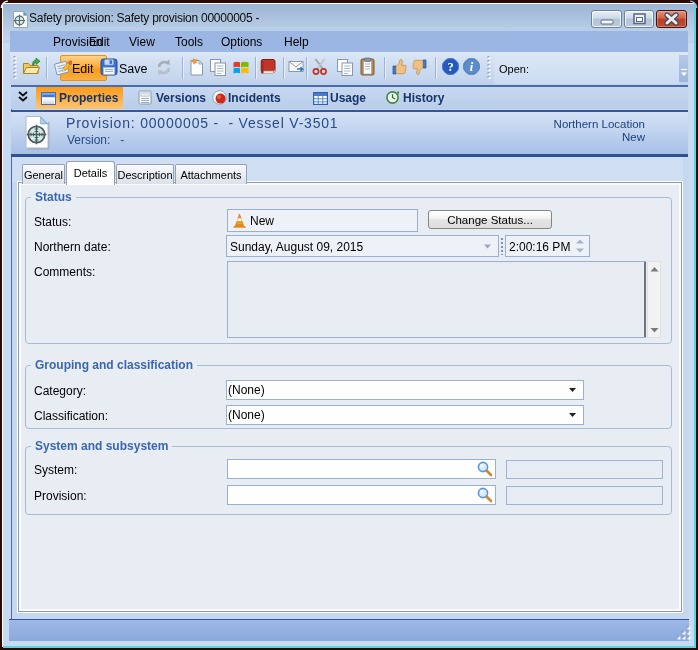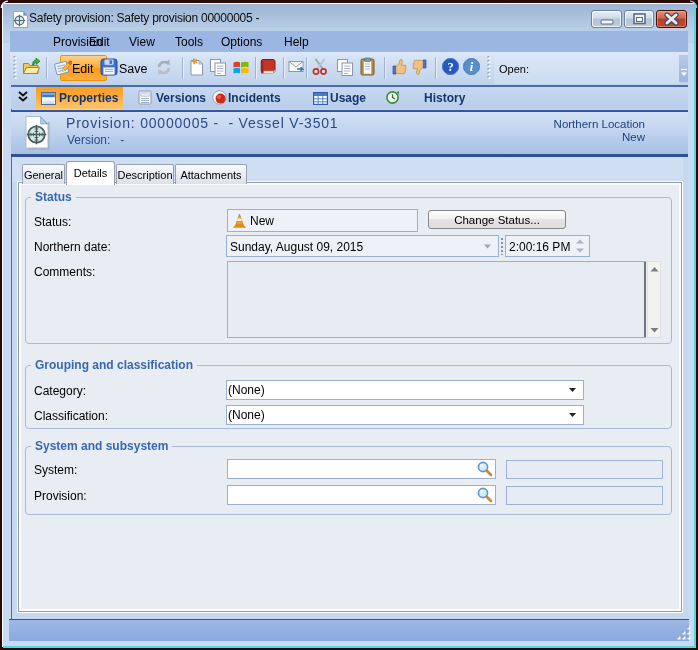--- a/index.html
+++ b/index.html
@@ -128,42 +128,42 @@
 </div>
 <div class="abs" id="overflow-btn"></div>
 
 <div class="abs" id="workspace"></div>
 <div class="abs" id="tabband"></div>
 <div class="abs" id="proptab"></div>
 <span class="abs bandtxt" style="left:59px; top:87px;">Properties</span>
 <span class="abs bandtxt" style="left:156px; top:87px;">Versions</span>
 <span class="abs bandtxt" style="left:228px; top:87px;">Incidents</span>
 <span class="abs bandtxt" style="left:330px; top:87px;">Usage</span>
-<span class="abs bandtxt" style="left:424px; top:87px;">History</span>
+<span class="abs bandtxt" style="left:403px; top:87px;">History</span>
 <div class="abs" id="darkline1"></div>
 <div class="abs" id="header"></div>
 <div class="abs" id="hdr-title">Provision: 00000005 -&nbsp; - Vessel V-3501</div>
 <div class="abs" id="hdr-version">Version:&nbsp;&nbsp; -</div>
 <div class="abs" id="hdr-loc">Northern Location</div>
 <div class="abs" id="hdr-new">New</div>
 <div class="abs" id="headerline"></div>
 
 <div class="abs" style="left:12px;top:157px;width:671px;height:25px;background:#d0def4;"></div>
 <div class="abs" id="panel"></div>
 <div class="abs tab" style="left:22px; width:43px;">General</div>
 <div class="abs tab" id="tab-details" style="left:66px; width:49px;">Details</div>
 <div class="abs tab" style="left:116px; width:58px;">Description</div>
 <div class="abs tab" style="left:175px; width:72px;">Attachments</div>
 
 <div class="abs grp" style="left:25px; top:197px; width:647px; height:147px;"></div>
 <span class="grplabel" style="left:31px; top:190px;">Status</span>
 <span class="flabel" style="left:34px; top:215px;text-align:right;">Status:</span>
 <div class="field" style="left:227px; top:209px; width:191px; height:23px;"></div>
 <span class="flabel" style="left:250px; top:214px; font-size:12px;">New</span>
-<div class="btn" style="left:428px; top:210px; width:138px; height:19px; line-height:18px;">Change Status...</div>
+<div class="btn" style="left:428px; top:210px; width:124px; height:19px; line-height:18px;">Change Status...</div>
 <span class="flabel" style="left:34px; top:240px;">Northern date:</span>
 <div class="field" style="left:226px; top:235px; width:273px; height:22px;"></div>
 <span class="flabel" style="left:230px; top:240px;">Sunday, August 09, 2015</span>
 <div class="field" style="left:505px; top:235px; width:85px; height:22px;"></div>
 <span class="flabel" style="left:509px; top:240px;">2:00:16 PM</span>
 <span class="flabel" style="left:34px; top:265px;">Comments:</span>
 <div class="field" style="left:227px; top:261px; width:419px; height:77px; background:#e7ebf2;"></div>
 <div class="abs" id="scrollbar" style="left:647px; top:261px; width:14px; height:77px; background:#f2f2f1; border:1px solid #e0e0df;"></div>
 <div class="abs" style="left:644px; top:262px; width:2px; height:75px; background:#6e747e;"></div>
 

